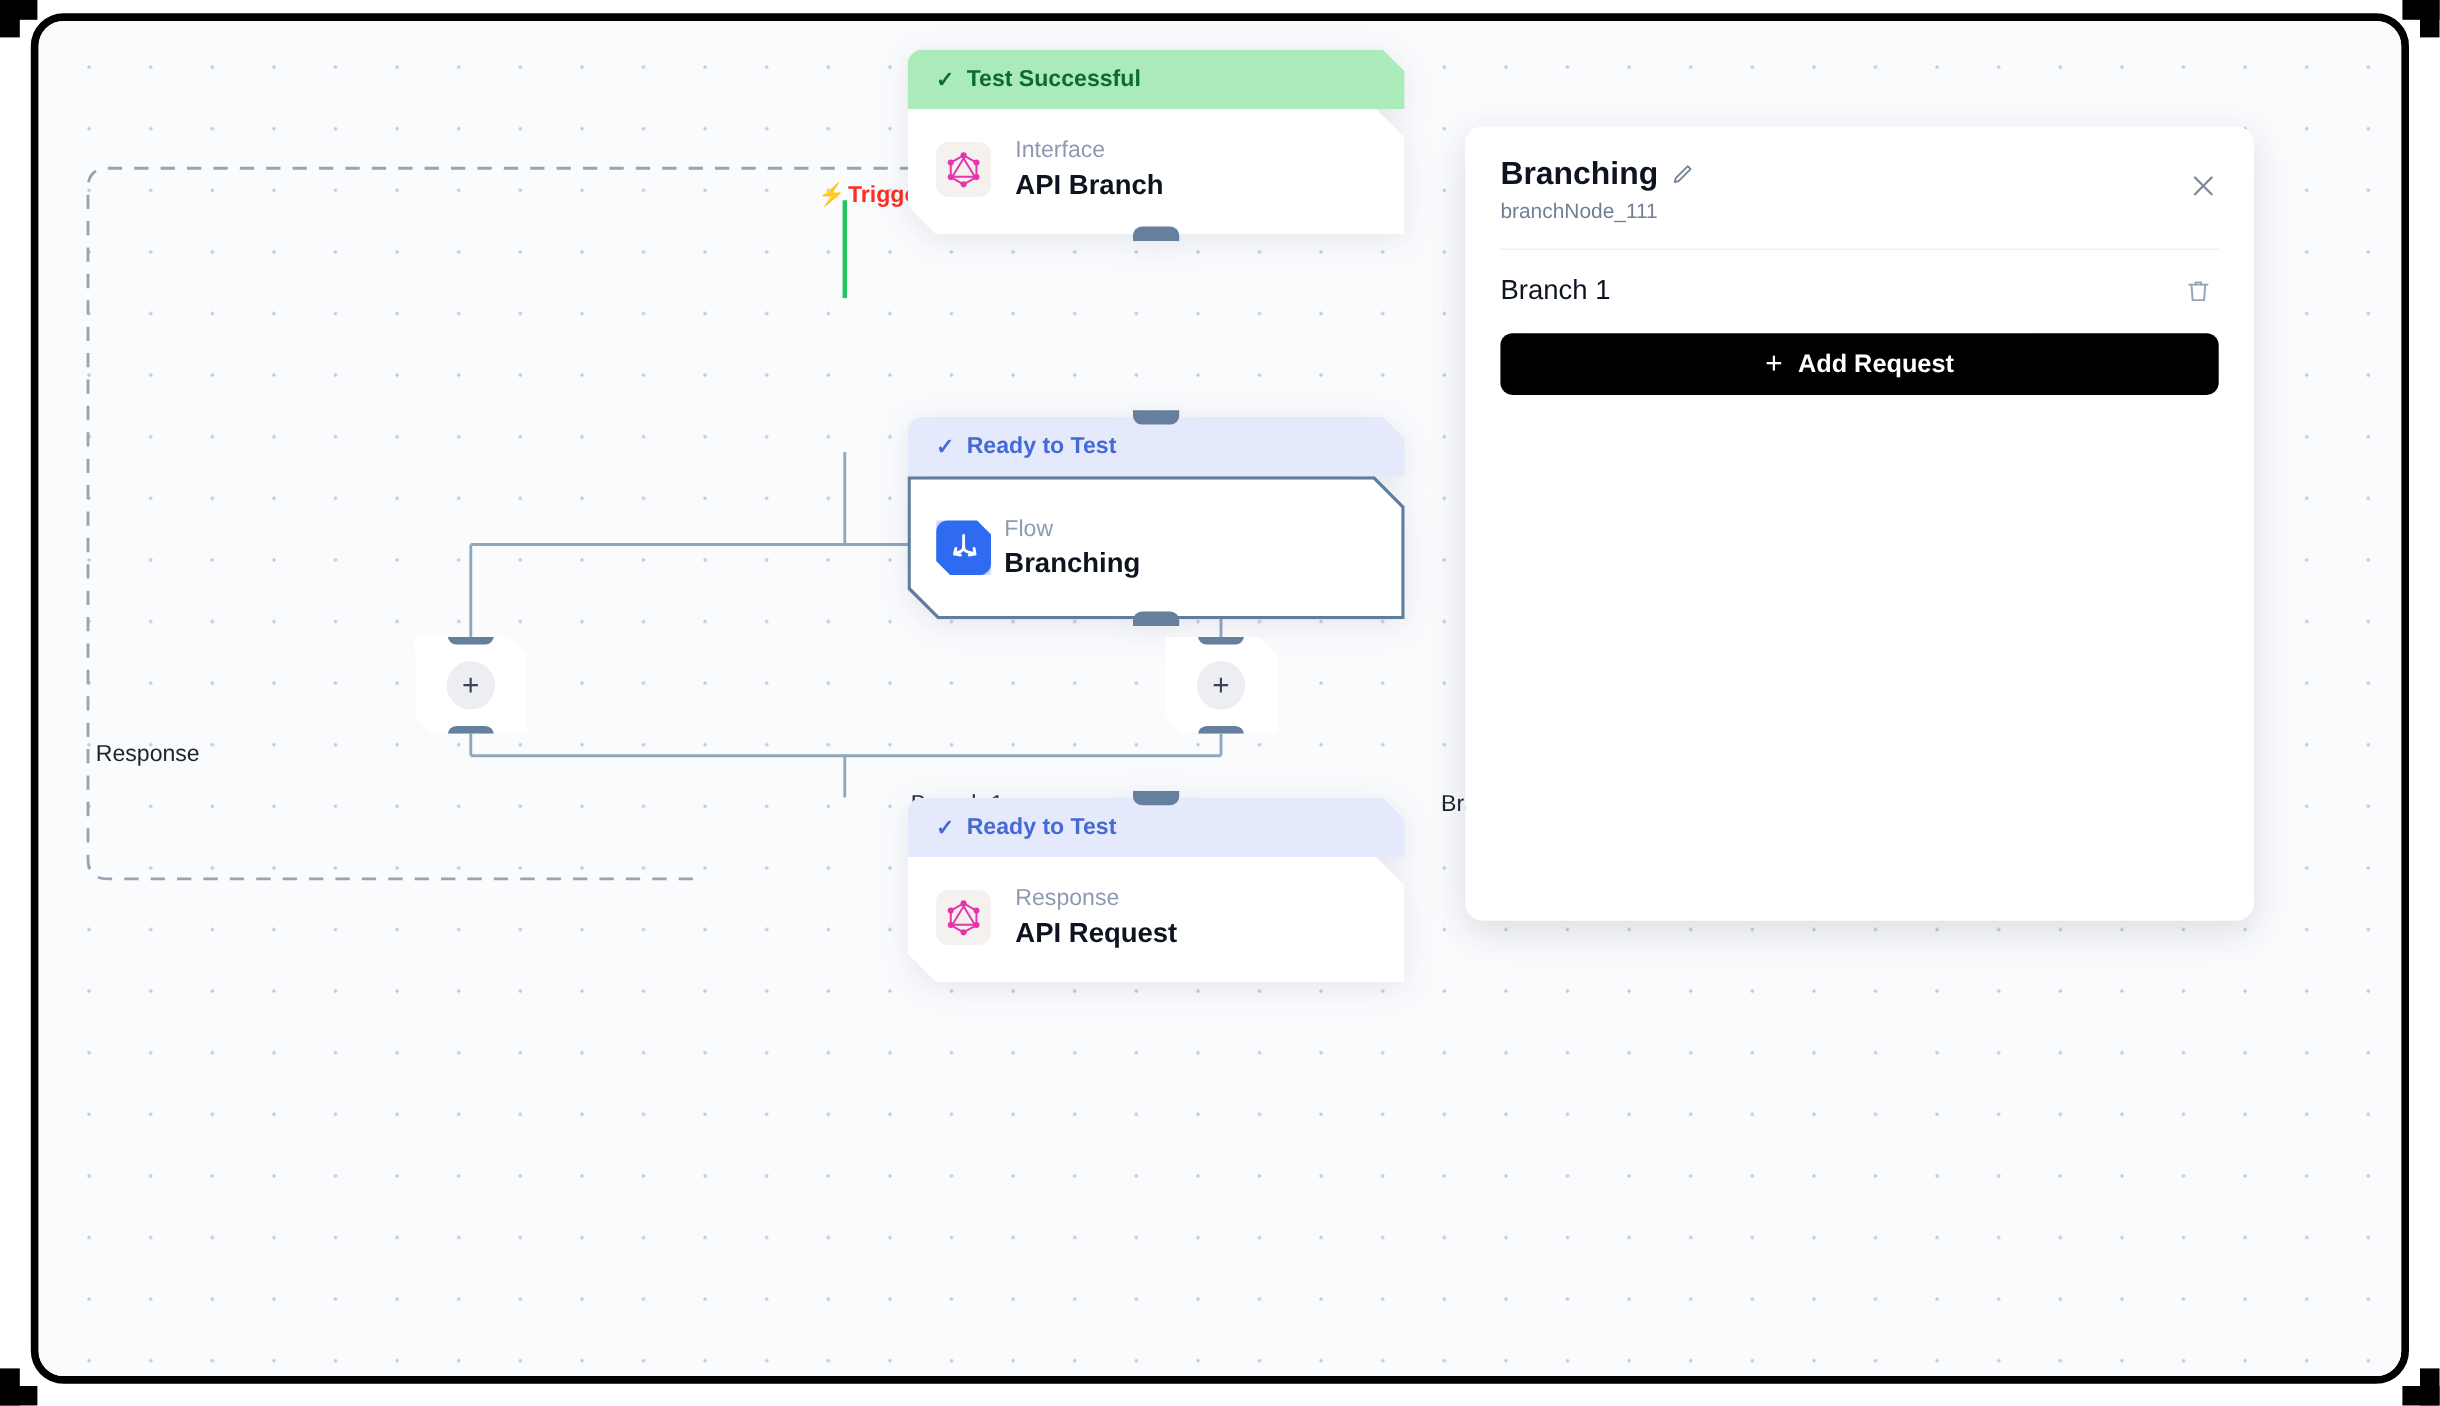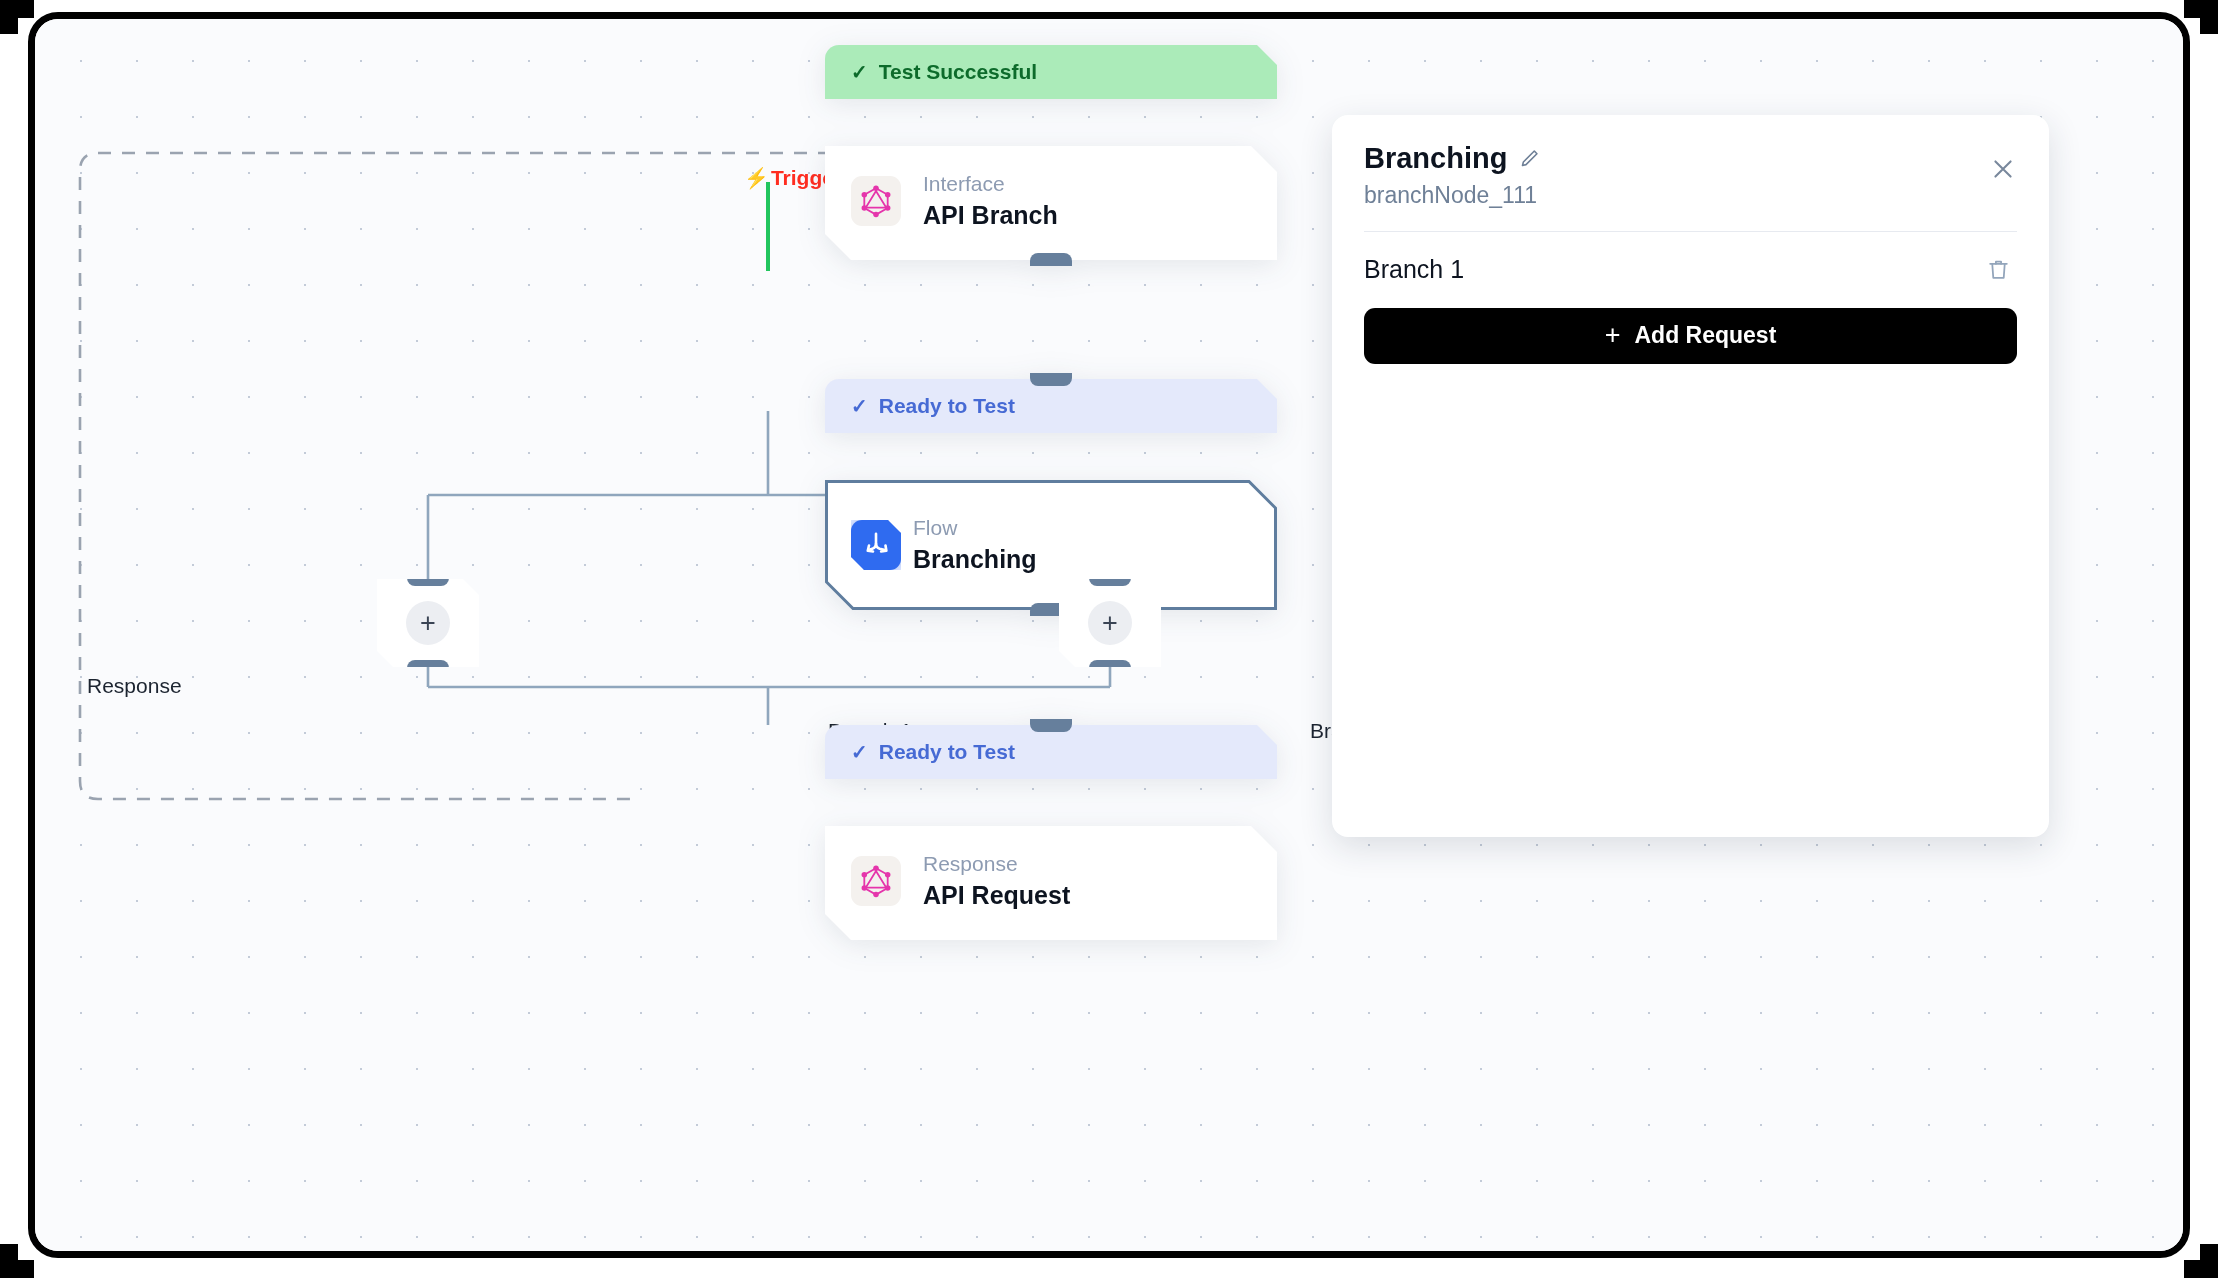--- a/index.html
+++ b/index.html
@@ -116,21 +116,20 @@
   .node-status .check { font-size: 20px; font-weight: 700; }
 
   .node-body {
     background: #ffffff;
     padding: 26px 26px 30px 26px;
     display: flex;
     align-items: center;
     gap: 22px;
     box-sizing: border-box;
     clip-path: polygon(0 0, calc(100% - 26px) 0, 100% 26px, 100% 100%, 26px 100%, 0 calc(100% - 26px));
-    margin-top: 47px;
   }
   .node-texts { display: flex; flex-direction: column; gap: 5px; }
   .node-kind {
     font-size: 21px;
     color: #8d9bb2;
     line-height: 1.15;
   }
   .node-title {
     font-size: 25px;
     font-weight: 700;
@@ -213,21 +212,21 @@
     gap: 12px;
   }
   .panel-title {
     font-size: 29px;
     font-weight: 700;
     color: #0d1420;
     line-height: 1.2;
   }
   .panel-subtitle {
     margin-top: 6px;
-    font-size: 23px;
+    font-size: 19px;
     color: #6f8097;
   }
   .panel-close {
     position: absolute;
     right: -4px;
     top: 10px;
     width: 36px;
     height: 36px;
     display: flex;
     align-items: center;

